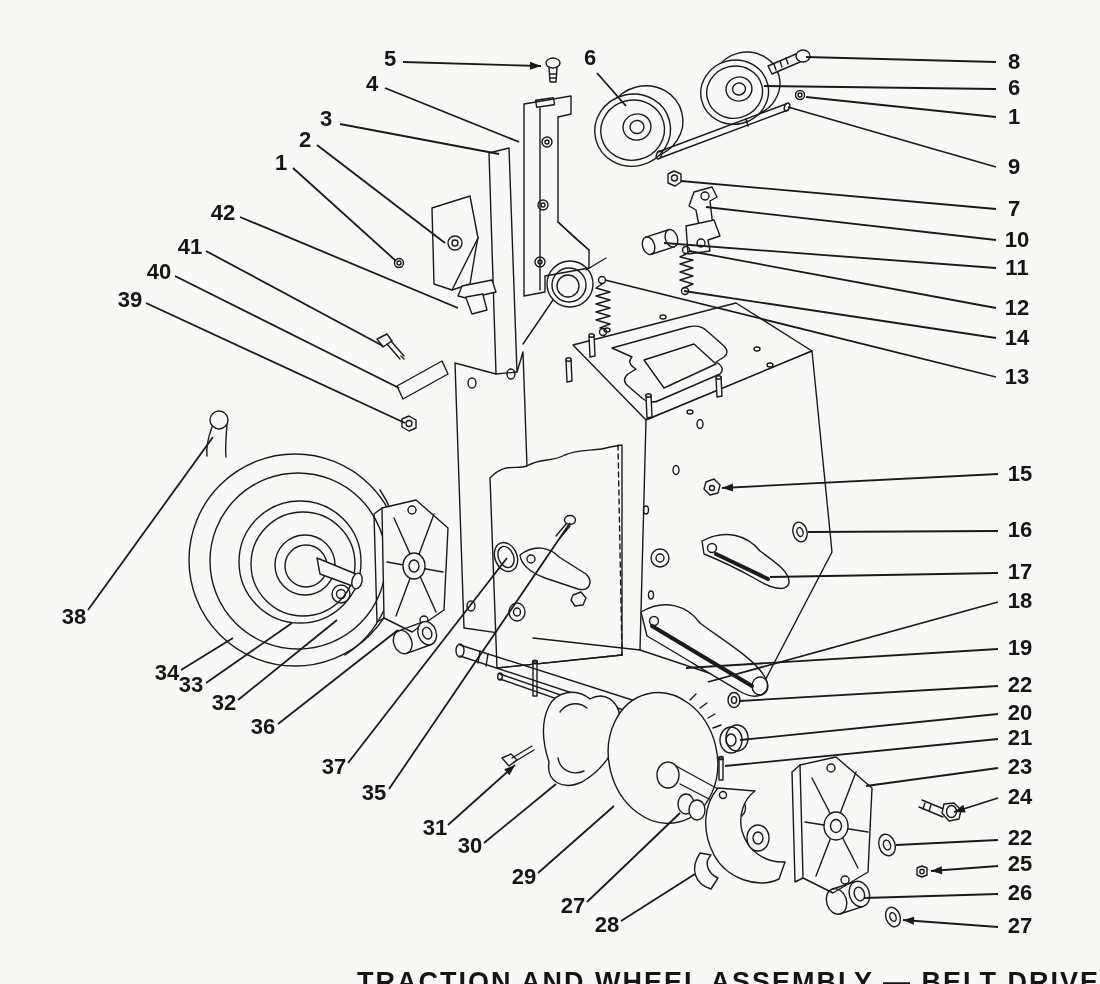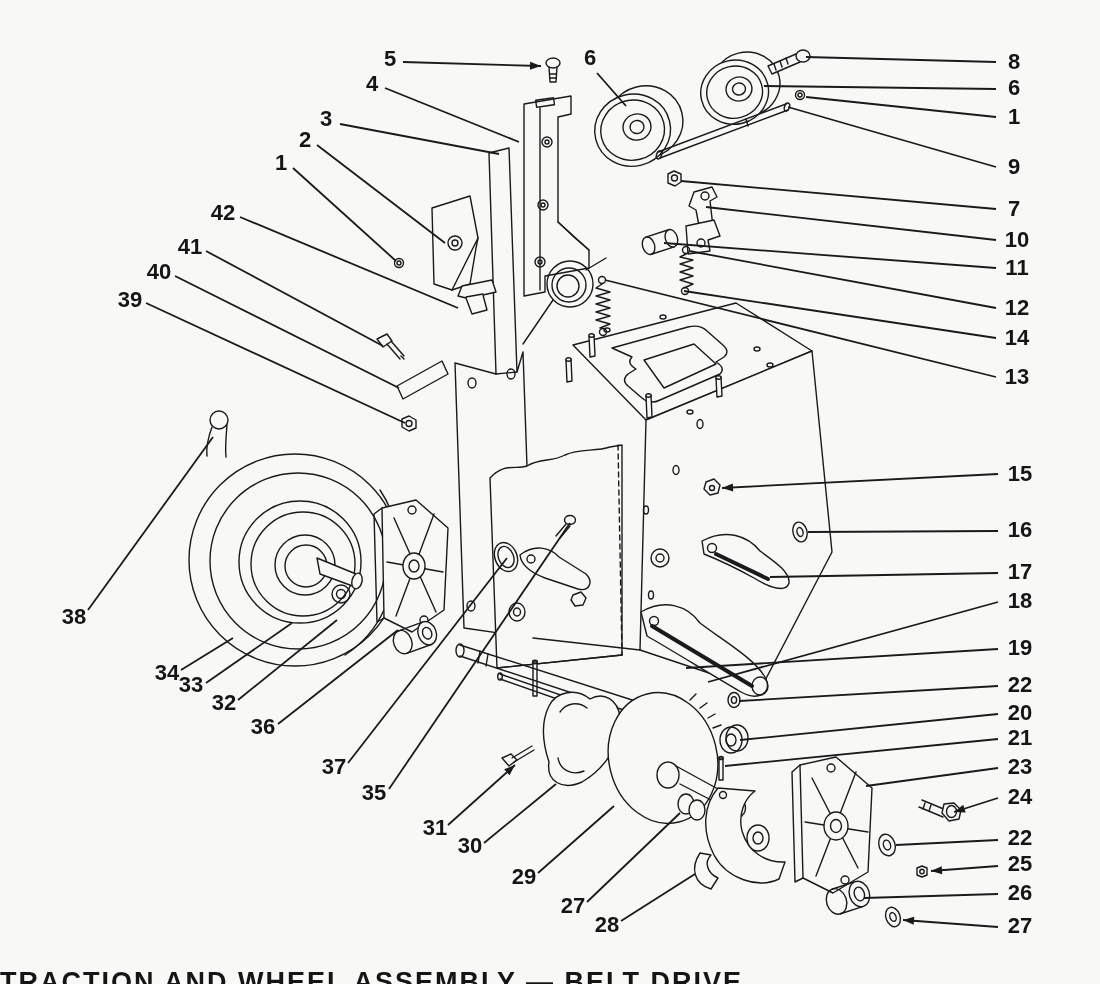--- a/index.html
+++ b/index.html
@@ -9,21 +9,21 @@
     font-family:"Liberation Sans", sans-serif;
   }
   #stage{position:absolute;left:0;top:0;}
   svg text{
     font-family:"Liberation Sans", sans-serif;
     font-weight:700;
     fill:#151515;
   }
   #caption-clip{
     position:absolute;left:0;top:967px;width:1100px;height:17px;
-    overflow:hidden;text-align:left;
+    overflow:hidden;text-align:right;
   }
   #caption-clip .cap{
     font:700 27px "Liberation Sans", sans-serif;
     letter-spacing:2px;color:#151515;white-space:nowrap;
   }
 </style>
 </head>
 <body>
 
 <div id="stage">

